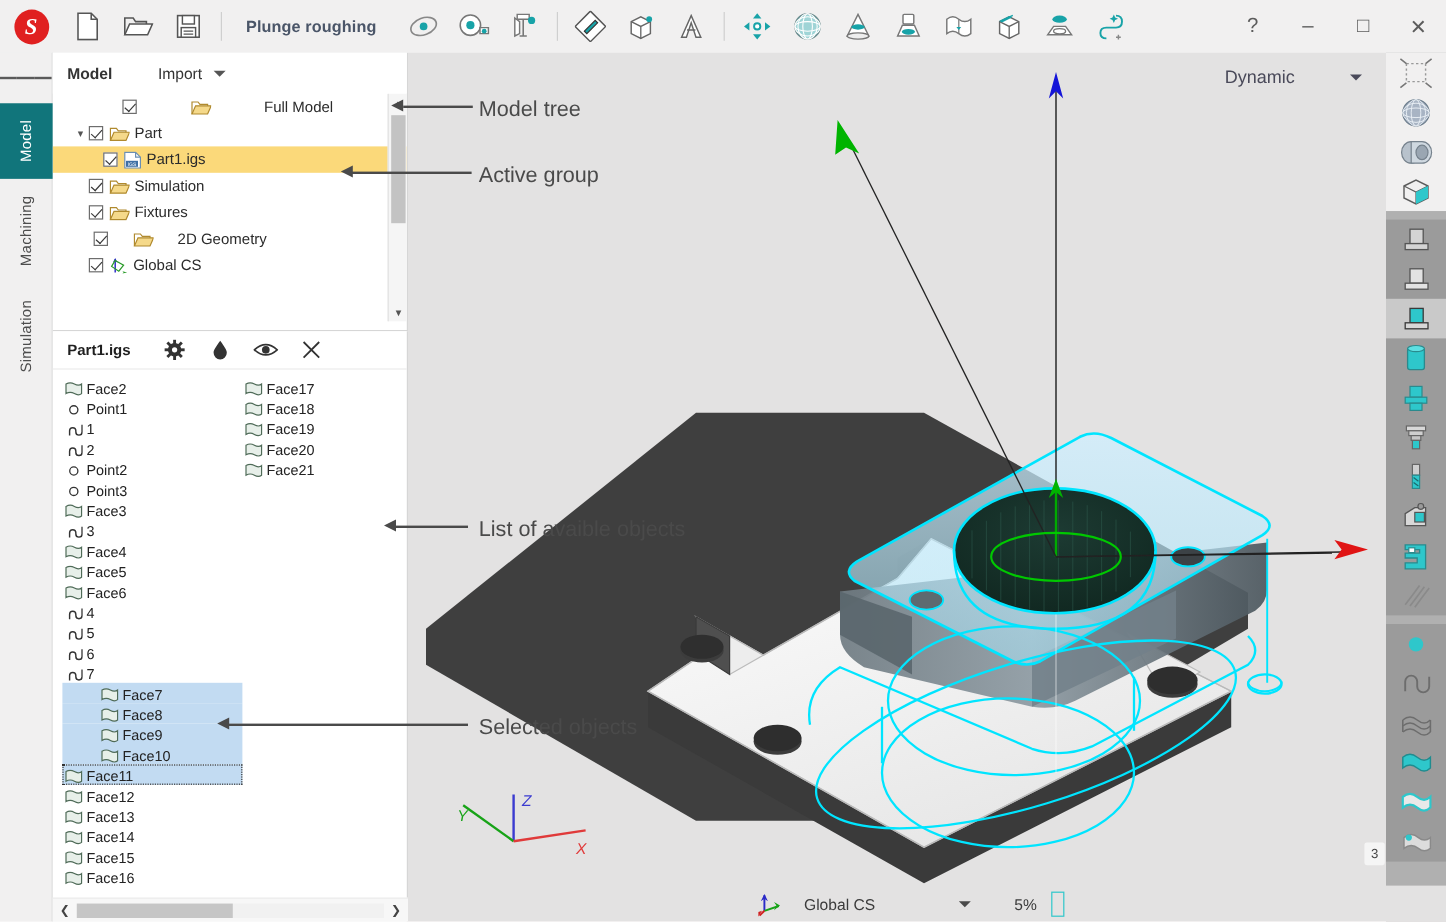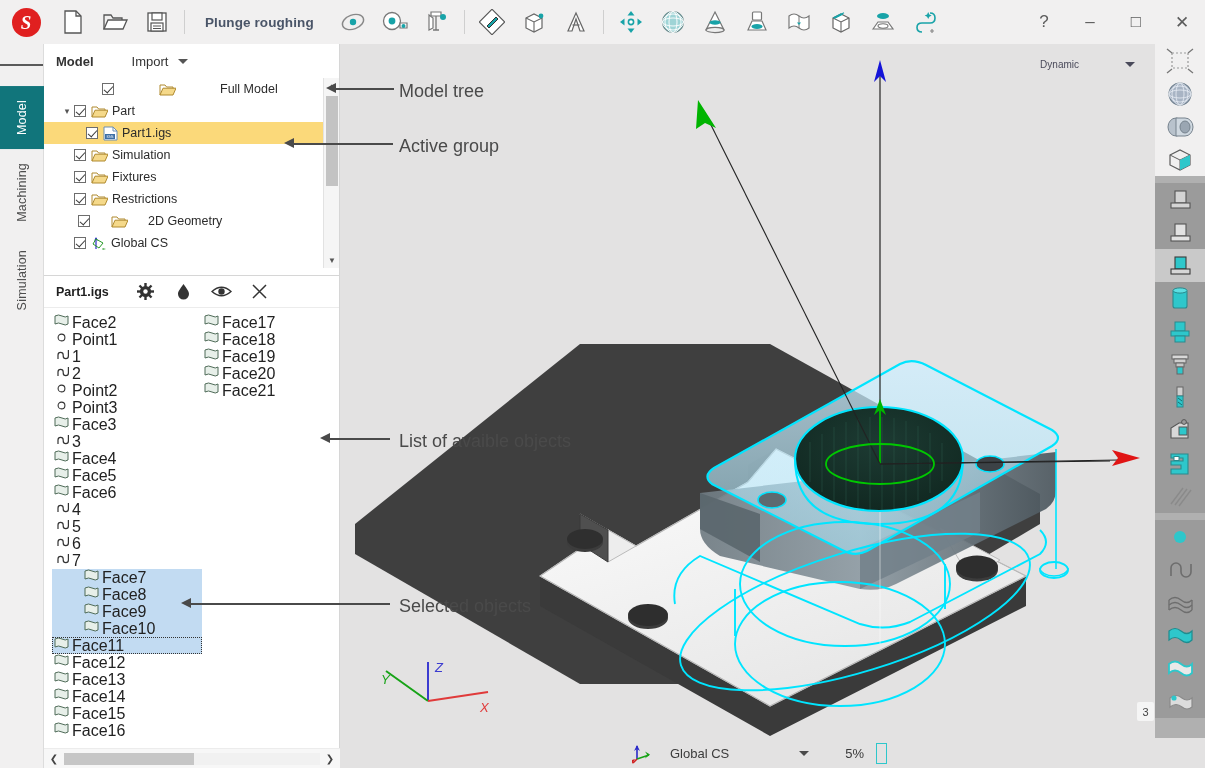--- a/index.html
+++ b/index.html
@@ -111,21 +111,21 @@
   }
   .obj-head .name { font-size: 12.5px; font-weight: bold; color: #1f1f1f; }
   .oh-ico { width: 38px; height: 32px; display: flex; align-items: center; justify-content: center; }
   .obj-cols {
     position: relative; height: 434px; overflow: hidden; padding-top: 6px;
   }
   .ocol { position: absolute; top: 6px; }
   .ocol.c1 { left: 8px; width: 150px; }
   .ocol.c2 { left: 158px; width: 140px; }
   .orow {
-    height: 17px; display: flex; align-items: flex-start; font-size: 16px; color: #222;
+    height: 17px; display: flex; align-items: flex-end; font-size: 12px; color: #222;
     padding-left: 2px;
   }
   .orow.hl { background: #c2dbf2; padding-left: 32px; }
   .orow.focus { background: #c2dbf2; outline: 1px dotted #333; outline-offset: -1px; }
   .oi { width: 15px; height: 13px; margin-right: 3px; flex: none;
        display: flex; align-items: center; justify-content: center; }
   .hscroll {
     position: absolute; left: 0; bottom: 0; width: 296px; height: 20px;
     background: #f7f7f7; display: flex; align-items: center;
     border-top: 1px solid #ececec;
@@ -138,21 +138,21 @@
   .viewport {
     position: absolute; left: 340px; top: 44px; width: 815px; height: 724px;
     background: #e3e2e2;
   }
   .vp-topbar {
     position: absolute; right: 0; top: 0; width: 815px; height: 40px;
     display: flex; align-items: center; justify-content: flex-end;
     padding-right: 14px;
   }
   .dd {
-    display: flex; align-items: center; font-size: 10px; color: #4a4a5a;
+    display: flex; align-items: center; font-size: 15px; color: #4a4a5a;
     padding: 3px 6px;
   }
   .dd .caret {
     margin-left: 46px; width: 0; height: 0;
     border-left: 5px solid transparent; border-right: 5px solid transparent;
     border-top: 5px solid #4a4a5a;
   }
   .vp-canvas { position: absolute; left: 0; top: 0; width: 815px; height: 724px; }
   .vp-statusbar {
     position: absolute; left: 0; bottom: 0; width: 815px; height: 30px;
@@ -412,29 +412,20 @@
             <span>Simulation</span>
           </div>
           <div class="trow" style="padding-left: 16px;">
             <span class="twist"></span>
             <span class="cbx"></span>
             <span class="folder"><svg width="17" height="13" viewBox="0 0 17 13">
                 <path d="M1 12 V2 h5 l1.6 2 H14 v2.2" fill="none" stroke="#b08a2e" stroke-width="1"></path>
                 <path d="M1 12 L4 5.2 H17 L14 12 Z" fill="#f5d98a" stroke="#b08a2e" stroke-width="1"></path>
               </svg></span>
             <span>Fixtures</span>
-          </div>
-          <div class="trow" style="padding-left: 16px;">
-            <span class="twist"></span>
-            <span class="cbx"></span>
-            <span class="folder"><svg width="17" height="13" viewBox="0 0 17 13">
-                <path d="M1 12 V2 h5 l1.6 2 H14 v2.2" fill="none" stroke="#b08a2e" stroke-width="1"></path>
-                <path d="M1 12 L4 5.2 H17 L14 12 Z" fill="#f5d98a" stroke="#b08a2e" stroke-width="1"></path>
-              </svg></span>
-            <span>Restrictions</span>
           </div>
           <div class="trow" style="padding-left: 4px; gap: 16px;">
             <span class="twist"></span>
             <span class="cbx"></span>
             <span class="folder"><svg width="17" height="13" viewBox="0 0 17 13">
                 <path d="M1 12 V2 h5 l1.6 2 H14 v2.2" fill="none" stroke="#b08a2e" stroke-width="1"></path>
                 <path d="M1 12 L4 5.2 H17 L14 12 Z" fill="#f5d98a" stroke="#b08a2e" stroke-width="1"></path>
               </svg></span>
             <span>2D Geometry</span>
           </div>

